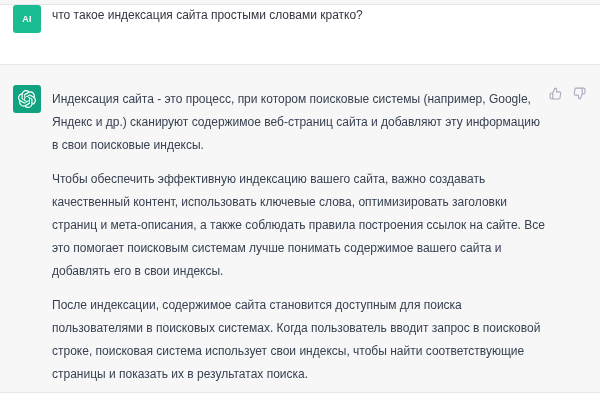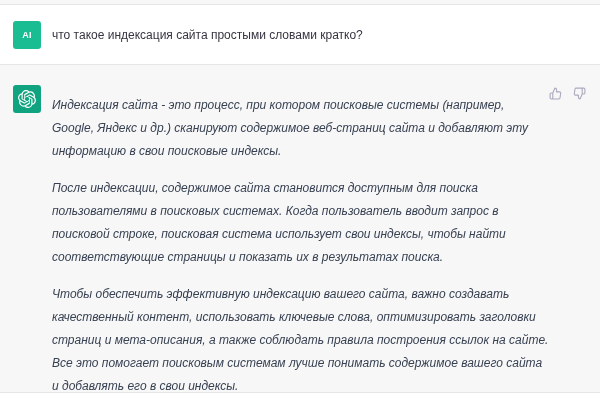--- a/index.html
+++ b/index.html
@@ -19,21 +19,21 @@
     color:var(--text);
   }
   .page{width:600px;height:400px;display:flex;flex-direction:column;}
   .row{width:100%;position:relative;}
   .row-gray{background:var(--assistant-row-bg);}
   .row-white{background:var(--user-row-bg);}
   .edge-top{height:5px;border-bottom:1px solid var(--border);flex:none;}
   .edge-bottom{flex:1 1 auto;}
   .user-row{
     height:60px;flex:none;
-    display:flex;align-items:center;
+    display:flex;
     padding-left:13px;
     border-bottom:1px solid var(--border);
   }
   .assistant-row{
     height:328px;flex:none;
     display:flex;align-items:flex-start;
     padding:20px 0 0 13px;
     border-bottom:1px solid var(--border);
   }
   .avatar{
@@ -48,21 +48,21 @@
   }
   .assistant-avatar svg{width:18px;height:18px;display:block;}
   .msg-text{
     margin-left:11px;
     font-size:12px;
     line-height:23px;
     color:var(--text);
   }
   .user-text{line-height:20px;color:#343541;}
   .assistant-text{width:497px;margin-top:-5px;}
-  .assistant-text p{margin:14px 0 11px 0;font-style:italic;}
+  .assistant-text p{margin:8px 0 11px 0;}
   .actions{
     position:absolute;
     top:21px;right:13px;
     display:flex;gap:9px;align-items:center;
   }
   .action-btn{
     background:none;border:none;padding:1px;cursor:pointer;
     color:var(--action-icon);line-height:0;
   }
   .action-btn svg{width:13px;height:13px;display:block;stroke:var(--action-icon);}
@@ -82,22 +82,22 @@
   </div>
 
   <div class="row row-gray assistant-row">
     <div class="avatar assistant-avatar">
       <svg viewBox="0 0 24 24" fill="#ffffff" xmlns="http://www.w3.org/2000/svg" aria-hidden="true">
         <path d="M22.2819 9.8211a5.9847 5.9847 0 0 0-.5157-4.9108 6.0462 6.0462 0 0 0-6.5098-2.9A6.0651 6.0651 0 0 0 4.9807 4.1818a5.9847 5.9847 0 0 0-3.9977 2.9 6.0462 6.0462 0 0 0 .7427 7.0966 5.98 5.98 0 0 0 .511 4.9107 6.051 6.051 0 0 0 6.5146 2.9001A5.9847 5.9847 0 0 0 13.2599 24a6.0557 6.0557 0 0 0 5.7718-4.2058 5.9894 5.9894 0 0 0 3.9977-2.9001 6.0557 6.0557 0 0 0-.7475-7.073zm-9.022 12.6081a4.4755 4.4755 0 0 1-2.8764-1.0408l.1419-.0804 4.7783-2.7582a.7948.7948 0 0 0 .3927-.6813v-6.7369l2.02 1.1686a.071.071 0 0 1 .038.052v5.5826a4.504 4.504 0 0 1-4.4945 4.4944zm-9.6607-4.1254a4.4708 4.4708 0 0 1-.5346-3.0137l.142.0852 4.783 2.7582a.7712.7712 0 0 0 .7806 0l5.8428-3.3685v2.3324a.0804.0804 0 0 1-.0332.0615L9.74 19.9502a4.4992 4.4992 0 0 1-6.1408-1.6464zM2.3408 7.8956a4.485 4.485 0 0 1 2.3655-1.9728V11.6a.7664.7664 0 0 0 .3879.6765l5.8144 3.3543-2.0201 1.1685a.0757.0757 0 0 1-.071 0l-4.8303-2.7865A4.504 4.504 0 0 1 2.3408 7.8956zm16.5963 3.8558L13.1038 8.364 15.1192 7.2a.0757.0757 0 0 1 .071 0l4.8303 2.7913a4.4944 4.4944 0 0 1-.6765 8.1042v-5.6772a.79.79 0 0 0-.407-.667zm2.0107-3.0231l-.142-.0852-4.7735-2.7818a.7759.7759 0 0 0-.7854 0L9.409 9.2297V6.8974a.0662.0662 0 0 1 .0284-.0615l4.8303-2.7866a4.4992 4.4992 0 0 1 6.6802 4.66zM8.3065 12.863l-2.02-1.1638a.0804.0804 0 0 1-.038-.0567V6.0742a4.4992 4.4992 0 0 1 7.3757-3.4537l-.142.0805L8.704 5.459a.7948.7948 0 0 0-.3927.6813zm1.0976-2.3654l2.602-1.4998 2.6069 1.4998v2.9994l-2.5974 1.4997-2.6067-1.4997z"></path>
       </svg>
     </div>
     <div class="msg-text assistant-text">
       <p>Индексация сайта - это процесс, при котором поисковые системы (например, Google, Яндекс и др.) сканируют содержимое веб-страниц сайта и добавляют эту информацию в свои поисковые индексы.</p>
+      <p>Чтобы обеспечить эффективную индексацию вашего сайта, важно создавать качественный контент, использовать ключевые слова, оптимизировать заголовки страниц и мета-описания, а также соблюдать правила построения ссылок на сайте. Все это помогает поисковым системам лучше понимать содержимое вашего сайта и добавлять его в свои индексы.</p>
       <p>После индексации, содержимое сайта становится доступным для поиска пользователями в поисковых системах. Когда пользователь вводит запрос в поисковой строке, поисковая система использует свои индексы, чтобы найти соответствующие страницы и показать их в результатах поиска.</p>
-      <p>Чтобы обеспечить эффективную индексацию вашего сайта, важно создавать качественный контент, использовать ключевые слова, оптимизировать заголовки страниц и мета-описания, а также соблюдать правила построения ссылок на сайте. Все это помогает поисковым системам лучше понимать содержимое вашего сайта и добавлять его в свои индексы.</p>
     </div>
     <div class="actions">
       <button class="action-btn" type="button">
         <svg viewBox="0 0 24 24" fill="none" stroke-width="2" stroke-linecap="round" stroke-linejoin="round" aria-hidden="true">
           <path d="M14 9V5a3 3 0 0 0-3-3l-4 9v11h11.28a2 2 0 0 0 2-1.7l1.38-9a2 2 0 0 0-2-2.3zM7 22H4a2 2 0 0 1-2-2v-7a2 2 0 0 1 2-2h3"></path>
         </svg>
       </button>
       <button class="action-btn" type="button">
         <svg viewBox="0 0 24 24" fill="none" stroke-width="2" stroke-linecap="round" stroke-linejoin="round" aria-hidden="true">
           <path d="M10 15v4a3 3 0 0 0 3 3l4-9V2H5.72a2 2 0 0 0-2 1.7l-1.38 9a2 2 0 0 0 2 2.3zm7-13h2.67A2.31 2.31 0 0 1 22 4v7a2.31 2.31 0 0 1-2.33 2H17"></path>

